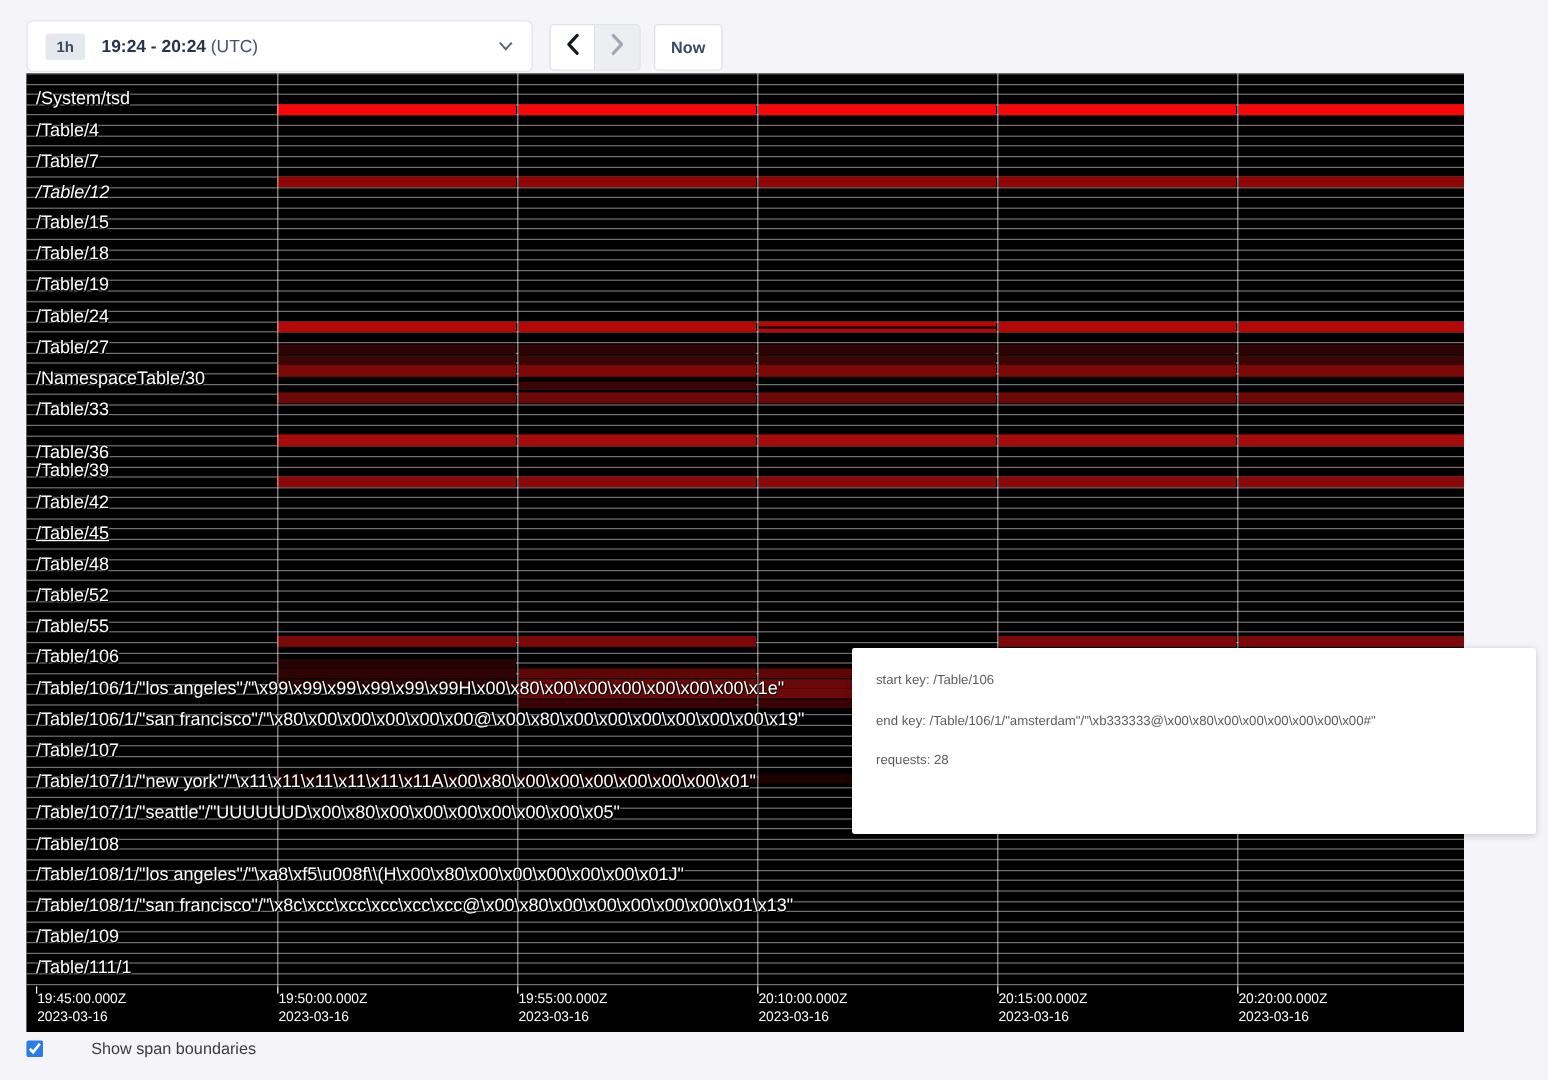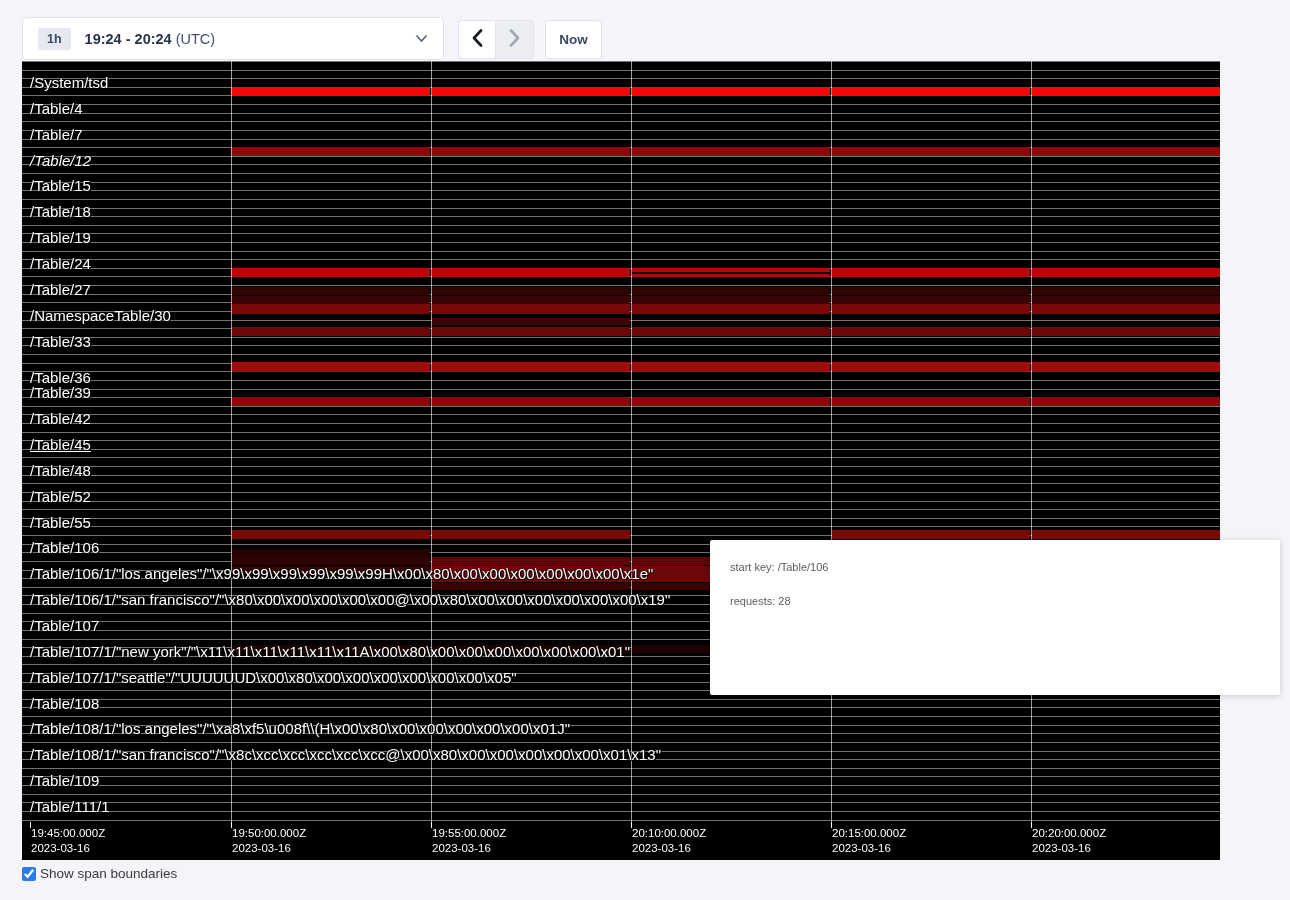--- a/index.html
+++ b/index.html
@@ -51,21 +51,21 @@
   .tick { position:absolute; top:761px; width:1px; height:6px; background:#fff; }
   .tick-label { position:absolute; top:765px; color:#fff; font-size:11.5px; line-height:14.5px; white-space:nowrap; }
   
   .tooltip {
     position:absolute; left:710px; top:540px; min-width:570px; height:155px;
     background:#fff; box-shadow:0 1px 6px rgba(0,0,0,0.18); border-radius:2px;
     padding:11px 20px; z-index:10;
   }
   .tooltip div { font-size:11px; color:#5c5c5c; line-height:33.5px; white-space:nowrap; }
   
-  .footer { position:absolute; left:22px; top:866px; display:flex; align-items:center; }
+  .footer { position:absolute; left:22px; top:866px; display:flex; align-items:center;gap:36px; }
   .footer input { width:14px; height:14px; accent-color:#2b7ce9; cursor:pointer; }
   .footer label { font-size:13.5px; color:#3b3b3b; margin-left:4px; cursor:pointer; }
 </style>
 </head>
 <body>
 
 <div class="time-selector">
   <span class="preset-badge">1h</span>
   <span class="range-text">19:24 - 20:24</span>
   <span class="range-tz">(UTC)</span>
@@ -321,19 +321,20 @@
       <div class="tick" style="left: 1009px;"></div>
       <div class="tick-label" style="left: 1010px;">
         <div>20:20:00.000Z</div>
         <div>2023-03-16</div>
       </div>
     </div>
 </div>
 
 <div class="tooltip">
   <div>start key: /Table/106</div>
+  <div>end key: /Table/106/1/"amsterdam"/"\xb333333@\x00\x80\x00\x00\x00\x00\x00\x00#"</div>
   <div>requests: 28</div>
 </div>
 
 <div class="footer">
   <input type="checkbox" id="span-cb" checked="" style="">
   <label for="span-cb">Show span boundaries</label>
 </div>
 
 </body></html>

